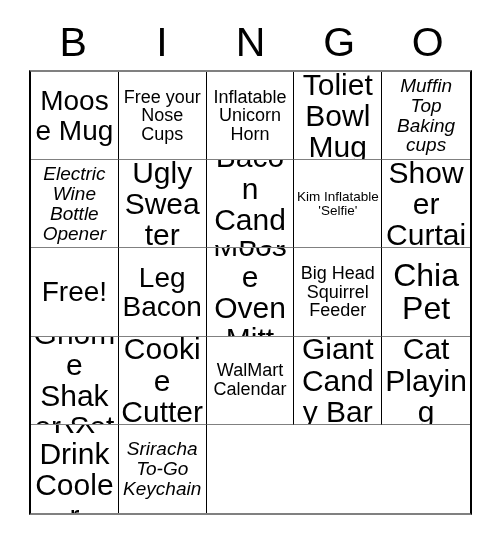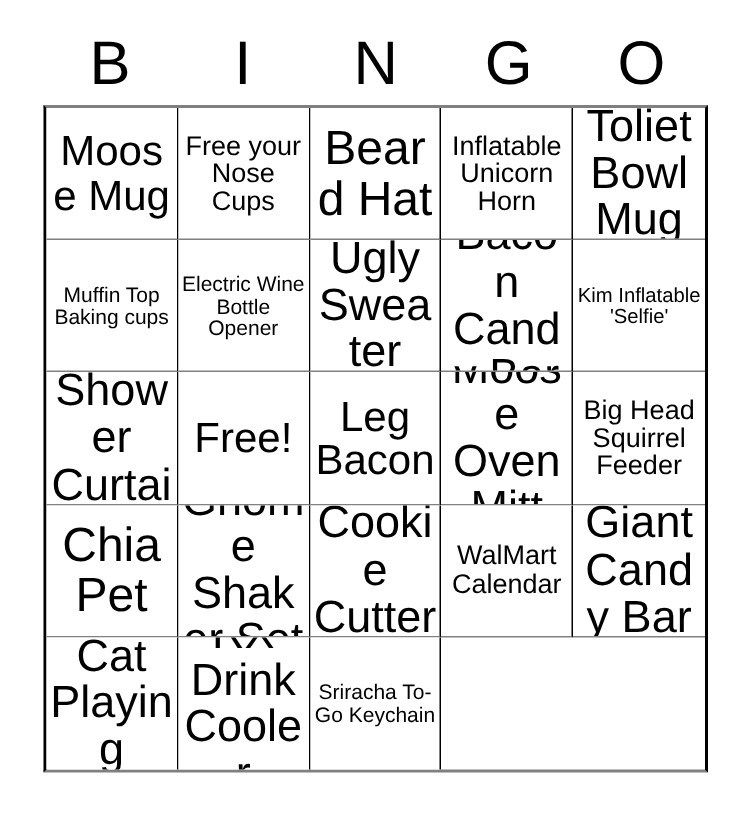--- a/index.html
+++ b/index.html
@@ -75,21 +75,21 @@
     width: 100%;
     line-height: 1.04;
     font-weight: 400;
     word-wrap: break-word;
   }
   
   .s-xl .cell-text { font-size: 32px; }
   .s-lg .cell-text { font-size: 28px; }
   .s-md .cell-text { font-size: 30px; }
   .s-sm .cell-text { font-size: 18px; }
-  .s-xs .cell-text { font-size: 14px; }
+  .s-xs .cell-text { font-size: 19px; font-style: italic; }
   .s-xxs .cell-text { font-size: 13.5px; }
 </style>
 </head>
 <body>
 
 <div id="card">
 
   <div id="header-row">
     <div class="header-letter">B</div>
     <div class="header-letter">I</div>
@@ -97,23 +97,20 @@
     <div class="header-letter">G</div>
     <div class="header-letter">O</div>
   </div>
 
   <div id="grid">
       <div class="cell s-lg">
         <span class="cell-text">Moose Mug</span>
       </div>
       <div class="cell s-sm">
         <span class="cell-text">Free your Nose Cups</span>
-      </div>
-      <div class="cell s-xl">
-        <span class="cell-text">Beard Hat</span>
       </div>
       <div class="cell s-sm">
         <span class="cell-text">Inflatable Unicorn Horn</span>
       </div>
       <div class="cell s-md">
         <span class="cell-text">Toliet Bowl Mug</span>
       </div>
       <div class="cell s-xs">
         <span class="cell-text">Muffin Top Baking cups</span>
       </div>

